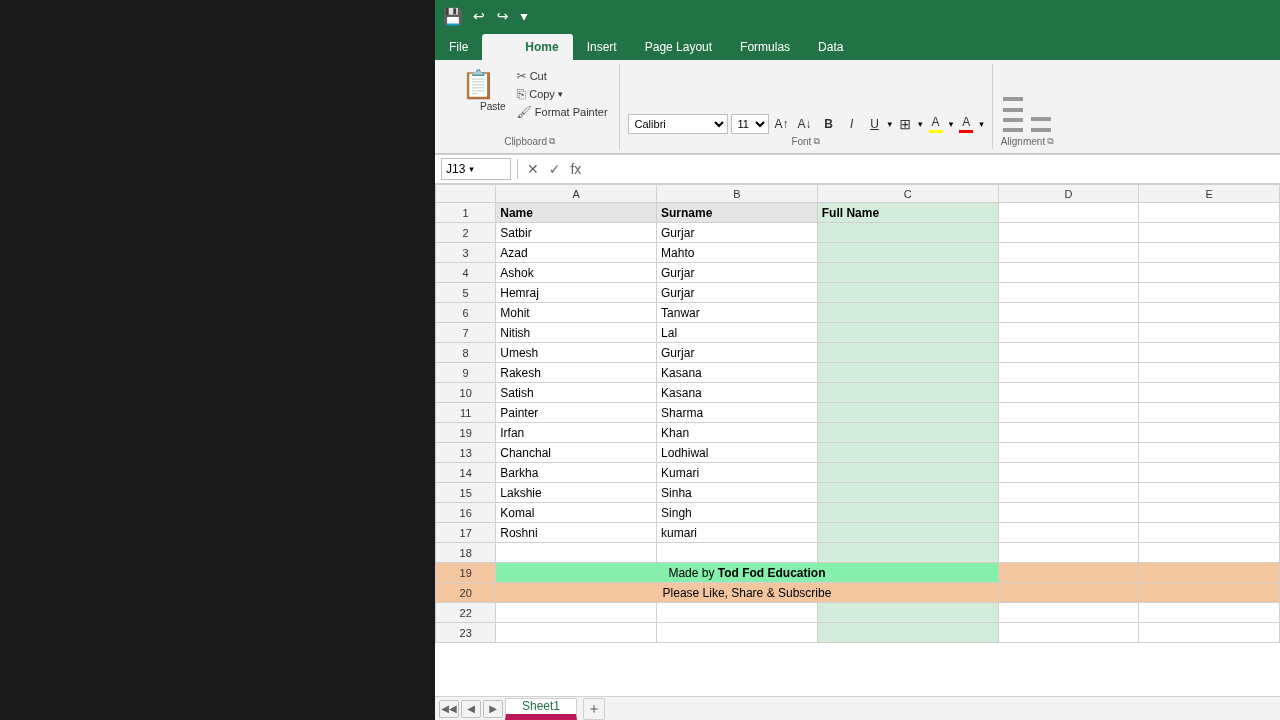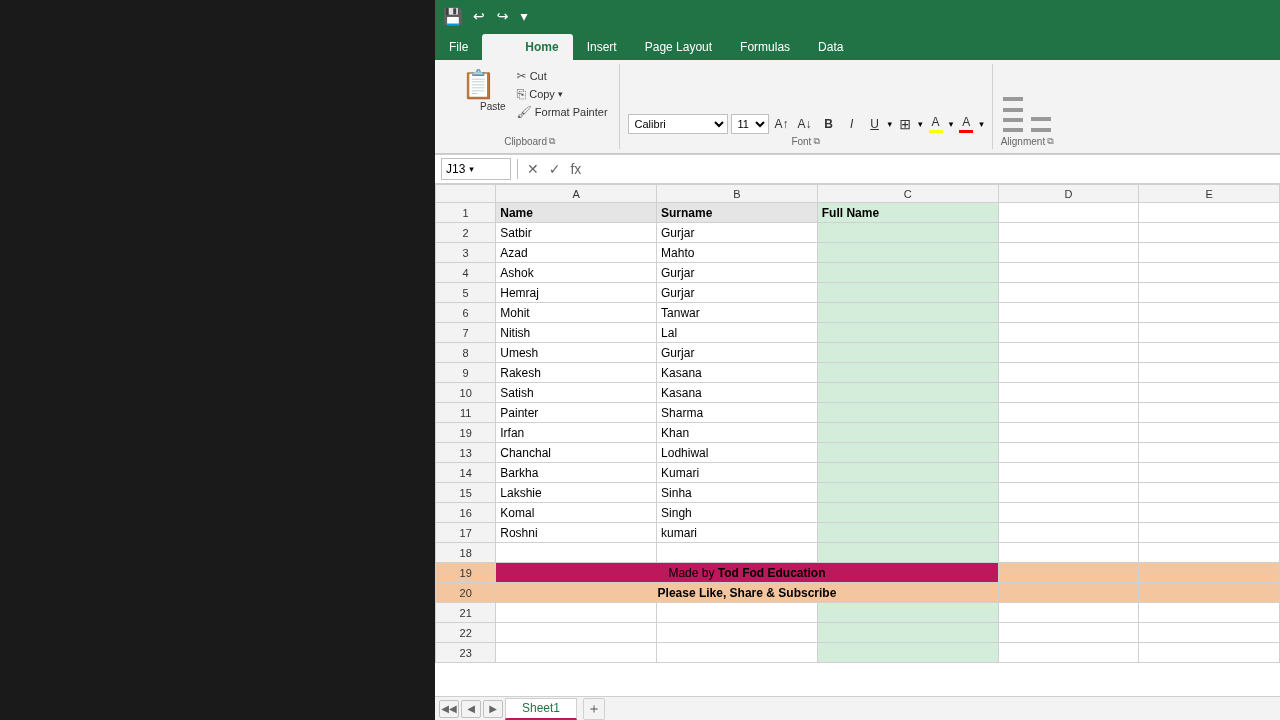--- a/index.html
+++ b/index.html
@@ -334,21 +334,21 @@
       background: #fff;
       font-size: 12px;
       cursor: pointer;
       display: flex;
       align-items: center;
     }
     .sheet-tab.active {
       background: #fff;
       color: #217346;
       font-weight: 500;
-      border-bottom: 2px solid #be185d;
+      border-bottom: 6px solid #be185d;
     }
     .add-sheet-btn {
       width: 22px;
       height: 22px;
       border: 1px solid #d0d0d0;
       background: #f3f3f3;
       display: flex;
       align-items: center;
       justify-content: center;
       cursor: pointer;
@@ -653,35 +653,27 @@
             <tr>
               <td class="row-num">18</td>
               <td class="cell"></td>
               <td class="cell"></td>
               <td class="cell col-c"></td>
               <td class="cell"></td>
               <td class="cell"></td>
             </tr>
             <tr class="promo-row">
               <td class="row-num">19</td>
-              <td class="cell" colspan="3" style="text-align: center; background: #be185d;">Made by <strong>Tod Fod Education</strong></td>
+              <td class="cell" colspan="3" style="text-align: center; background: #86efac;">Made by <strong>Tod Fod Education</strong></td>
               <td class="cell"></td>
               <td class="cell"></td>
             </tr>
             <tr class="promo-row">
               <td class="row-num">20</td>
-              <td class="cell" colspan="3" style="text-align: center; background: rgb(244, 198, 160); font-weight: bold;">Please Like, Share &amp; Subscribe</td>
-              <td class="cell"></td>
-              <td class="cell"></td>
-            </tr>
-            <tr>
-              <td class="row-num">21</td>
-              <td class="cell"></td>
-              <td class="cell"></td>
-              <td class="cell col-c"></td>
+              <td class="cell" colspan="3" style="text-align: center; background: rgb(244, 198, 160);">Please Like, Share &amp; Subscribe</td>
               <td class="cell"></td>
               <td class="cell"></td>
             </tr>
             <tr>
               <td class="row-num">22</td>
               <td class="cell"></td>
               <td class="cell"></td>
               <td class="cell col-c"></td>
               <td class="cell"></td>
               <td class="cell"></td>

